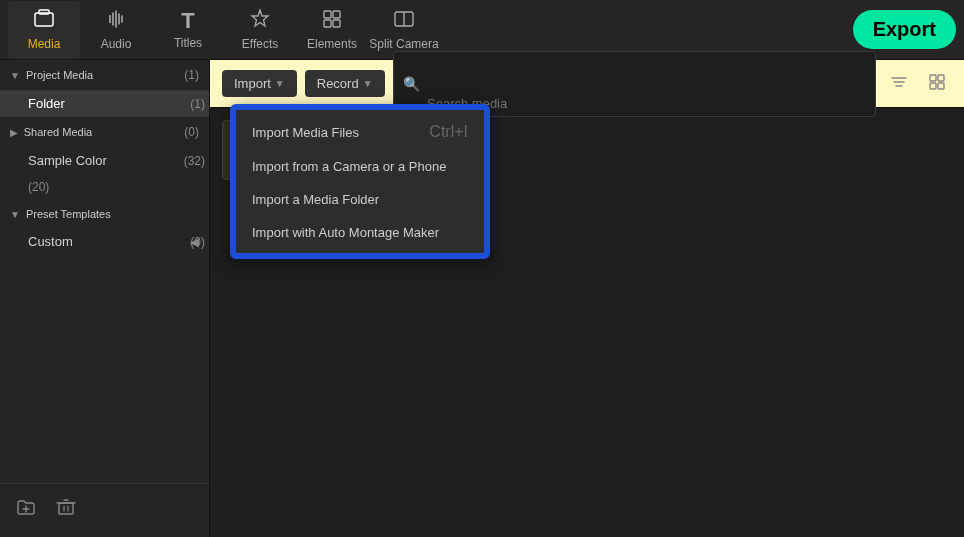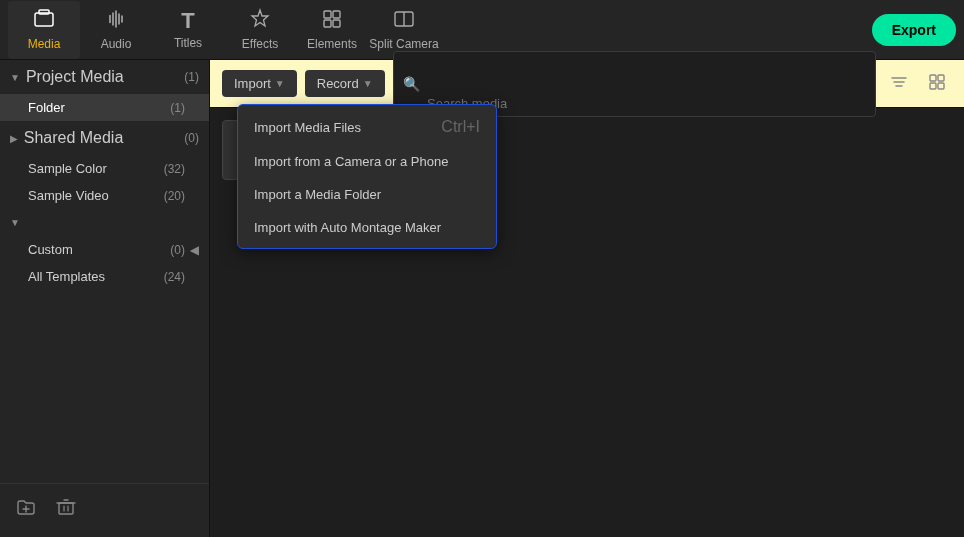--- a/index.html
+++ b/index.html
@@ -43,21 +43,21 @@
       font-size: 20px;
       line-height: 1;
     }
     .nav-spacer { flex: 1; }
     .export-btn {
       background: #00e5a0;
       color: #000;
       border: none;
       border-radius: 20px;
       padding: 8px 20px;
-      font-size: 14px;
+      font-size: 20px;
       font-weight: 600;
       cursor: pointer;
     }
 
     
     .main-area {
       display: flex;
       height: calc(537px - 60px);
     }
 
@@ -78,31 +78,31 @@
       cursor: pointer;
       user-select: none;
     }
     .chevron {
       font-size: 10px;
       margin-right: 6px;
       color: #888;
     }
     .section-title {
       flex: 1;
-      font-size: 16px;
+      font-size: 11px;
       color: #ccc;
     }
     .count-badge {
       font-size: 12px;
       color: #888;
     }
     .sidebar-item {
       display: flex;
       align-items: center;
-      padding: 6px 24px 6px 28px;
+      padding: 6px 4px 6px 28px;
       cursor: pointer;
       border-radius: 0;
       gap: 26px;
     }
     .sidebar-item.active {
       background: #3a3a3a;
       color: #fff;
     }
     .item-label { flex: 1; font-size: 13px; }
     .item-count { font-size: 12px; color: #888; }
@@ -183,23 +183,23 @@
       color: #888;
       font-size: 16px;
       cursor: pointer;
       padding: 4px 6px;
     }
 
     
     .dropdown-menu {
       position: absolute;
       top: 44px;
-      left: 27px;
+      left: 20px;
       background: #2d2d2d;
-      border: 1px solid #1d4ed8;
+      border: 6px solid #1d4ed8;
       border-radius: 6px;
       z-index: 100;
       min-width: 260px;
       padding: 4px 0;
       box-shadow: 0 4px 16px rgba(0,0,0,0.5);
     }
     .dropdown-item {
       display: flex;
       align-items: center;
       justify-content: space-between;
@@ -330,35 +330,31 @@
       <span class="chevron">▶</span>
       <span class="section-title">Shared Media</span>
       <span class="count-badge">(0)</span>
     </div>
 
     <div class="sidebar-item">
       <span class="item-label">Sample Color</span>
       <span class="item-count">(32)</span>
     </div>
     <div class="sidebar-item">
-      <span class="item-label">Sample Video</span>
       <span class="item-count">(20)</span>
     </div>
 
     <div class="sidebar-section-header">
       <span class="chevron">▼</span>
+      <span class="section-title">Preset Templates</span>
     </div>
     <div class="sidebar-item" style="position:relative;">
       <span class="item-label">Custom</span>
       <span class="item-count">(0)</span>
       <span style="position:absolute;right:10px;color:#888;font-size:12px;">◀</span>
-    </div>
-    <div class="sidebar-item">
-      <span class="item-label">All Templates</span>
-      <span class="item-count">(24)</span>
     </div>
 
     <div class="sidebar-footer">
       <button class="footer-btn" title="Add Folder">
         <svg width="20" height="20" viewBox="0 0 20 20" fill="none">
           <path d="M2 5a2 2 0 012-2h4l2 2h6a2 2 0 012 2v7a2 2 0 01-2 2H4a2 2 0 01-2-2V5z" stroke="#888" stroke-width="1.4" fill="none"></path>
           <line x1="10" y1="8" x2="10" y2="14" stroke="#888" stroke-width="1.4" stroke-linecap="round"></line>
           <line x1="7" y1="11" x2="13" y2="11" stroke="#888" stroke-width="1.4" stroke-linecap="round"></line>
         </svg>
       </button>

